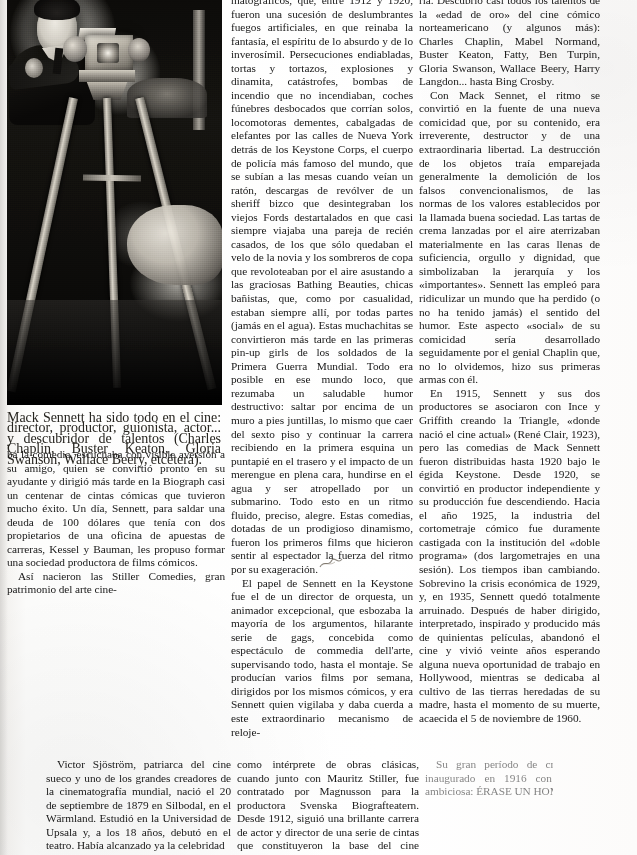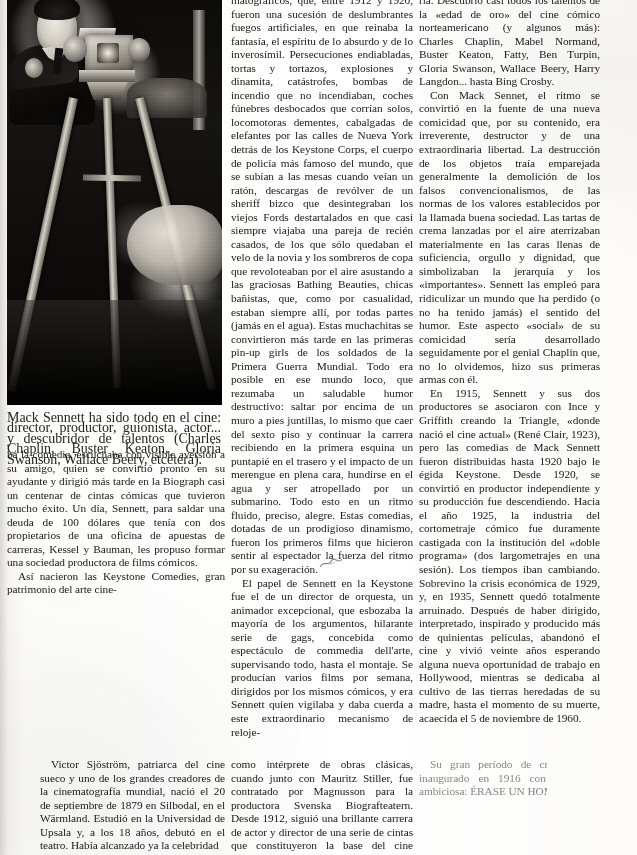--- a/index.html
+++ b/index.html
@@ -243,21 +243,21 @@
     font-size: 14px;
     line-height: 10.4px;
     text-align: justify;
     color: #26241f;
     letter-spacing: -0.05px;
   }
 
   
   .bottom-area {
     position: absolute;
-    left: 0;
+    left: 6px;
     top: 758px;
     width: 547px;
     height: 97px;
     overflow: hidden;
   }
   .bcol {
     position: absolute;
     top: 0;
     text-align: justify;
     font-size: 11.3px;
@@ -322,21 +322,21 @@
       <div class="ph-brace"></div>
       <div class="ph-drape"></div>
       <div class="ph-floor"></div>
     </div>
   </div>
 
   <div class="caption">Mack Sennett ha sido todo en el cine: director, productor, guionista, actor... y descubridor de talentos (Charles Chaplin, Buster Keaton, Gloria Swanson, Wallace Beery, etcétera).</div>
 
   <div class="col" id="col-left" style="top:448px;">
     <p>ba la comedia, escuchaba con visible aversión a su amigo, quien se convirtió pronto en su ayudante y dirigió más tarde en la Biograph casi un centenar de cintas cómicas que tuvieron mucho éxito. Un día, Sennett, para saldar una deuda de 100 dólares que tenía con dos propietarios de una oficina de apuestas de carreras, Kessel y Bauman, les propuso formar una sociedad productora de films cómicos.</p>
-    <p class="indent">Así nacieron las Keystone Comedies, gran patrimonio del arte cine-</p>
+    <p class="indent">Así nacieron las Stiller Comedies, gran patrimonio del arte cine-</p>
   </div>
 
   <div class="col" id="col-mid" style="top:-6px;">
     <p>matográficos, que, entre 1912 y 1920, fueron una sucesión de deslumbrantes fuegos artificiales, en que reinaba la fantasía, el espíritu de lo absurdo y de lo inverosímil. Persecuciones endiabladas, tortas y tortazos, explosiones y dinamita, catástrofes, bombas de incendio que no incendiaban, coches fúnebres desbocados que corrían solos, locomotoras dementes, cabalgadas de elefantes por las calles de Nueva York detrás de los Keystone Corps, el cuerpo de policía más famoso del mundo, que se subían a las mesas cuando veían un ratón, descargas de revólver de un sheriff bizco que desintegraban los viejos Fords destartalados en que casi siempre viajaba una pareja de recién casados, de los que sólo quedaban el velo de la novia y los sombreros de copa que revoloteaban por el aire asustando a las graciosas Bathing Beauties, chicas bañistas, que, como por casualidad, estaban siempre allí, por todas partes (jamás en el agua). Estas muchachitas se convirtieron más tarde en las primeras pin-up girls de los soldados de la Primera Guerra Mundial. Todo era posible en ese mundo loco, que rezumaba un saludable humor destructivo: saltar por encima de un muro a pies juntillas, lo mismo que caer del sexto piso y continuar la carrera recibiendo en la primera esquina un puntapié en el trasero y el impacto de un merengue en plena cara, hundirse en el agua y ser atropellado por un submarino. Todo esto en un ritmo fluido, preciso, alegre. Estas comedias, dotadas de un prodigioso dinamismo, fueron los primeros films que hicieron sentir al espectador la fuerza del ritmo por su exageración.</p>
     <p class="indent">El papel de Sennett en la Keystone fue el de un director de orquesta, un animador excepcional, que esbozaba la mayoría de los argumentos, hilarante serie de gags, concebida como espectáculo de commedia dell'arte, supervisando todo, hasta el montaje. Se producían varios films por semana, dirigidos por los mismos cómicos, y era Sennett quien vigilaba y daba cuerda a este extraordinario mecanismo de reloje-</p>
   </div>
   <svg class="scribble" viewBox="0 0 26 14">
     <path d="M2 11 C6 3, 10 12, 14 4 C17 0, 20 9, 24 3" fill="none" stroke="#4a4237" stroke-width="1.1" opacity="0.65"></path>
     <path d="M4 9 C8 6, 12 10, 17 6" fill="none" stroke="#6b5f4d" stroke-width="0.8" opacity="0.5"></path>
   </svg>

